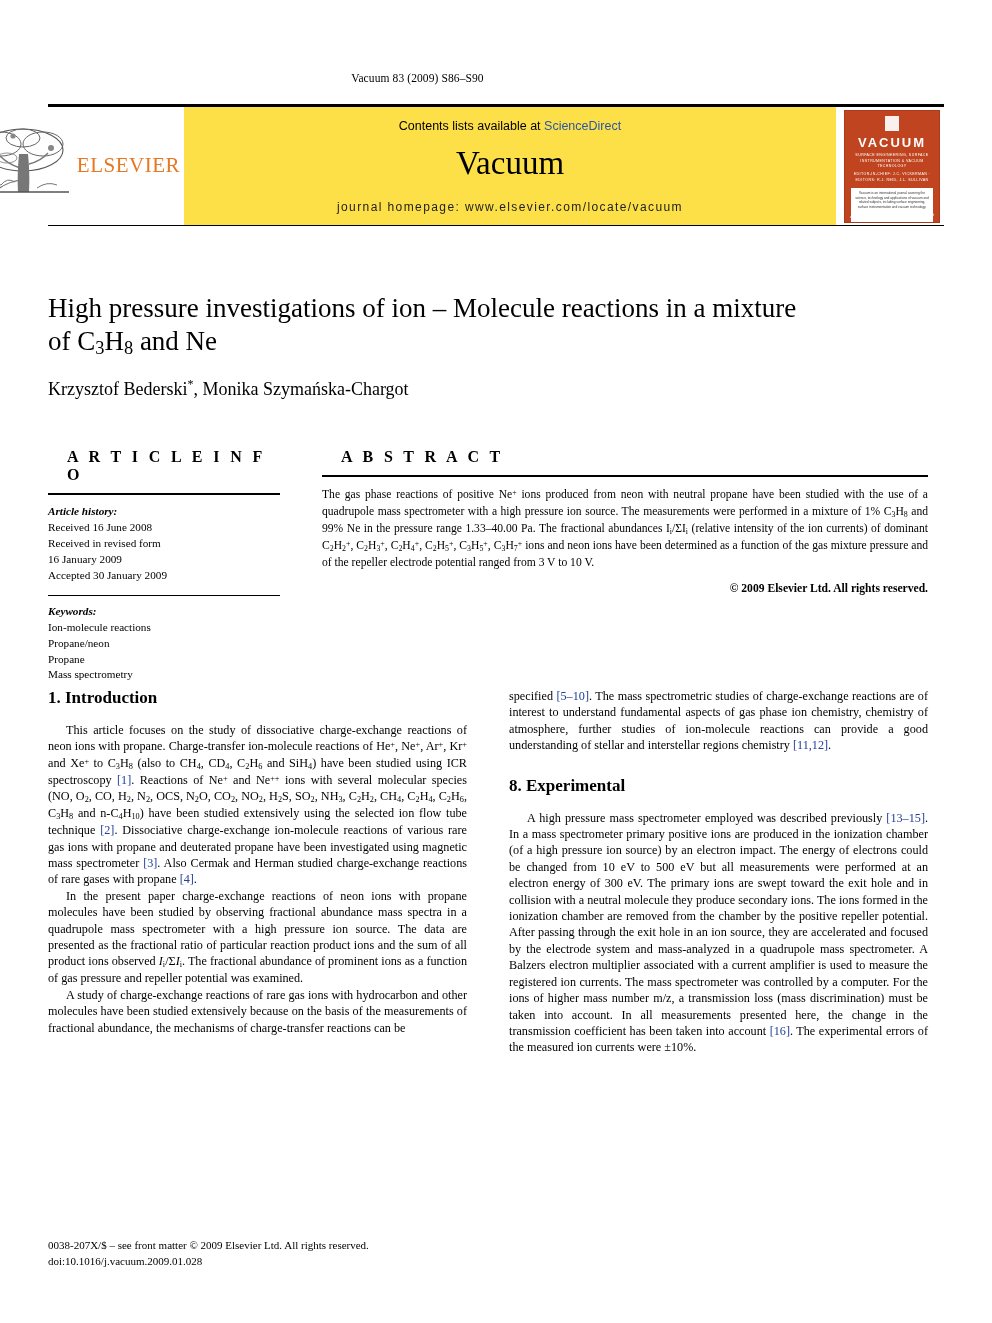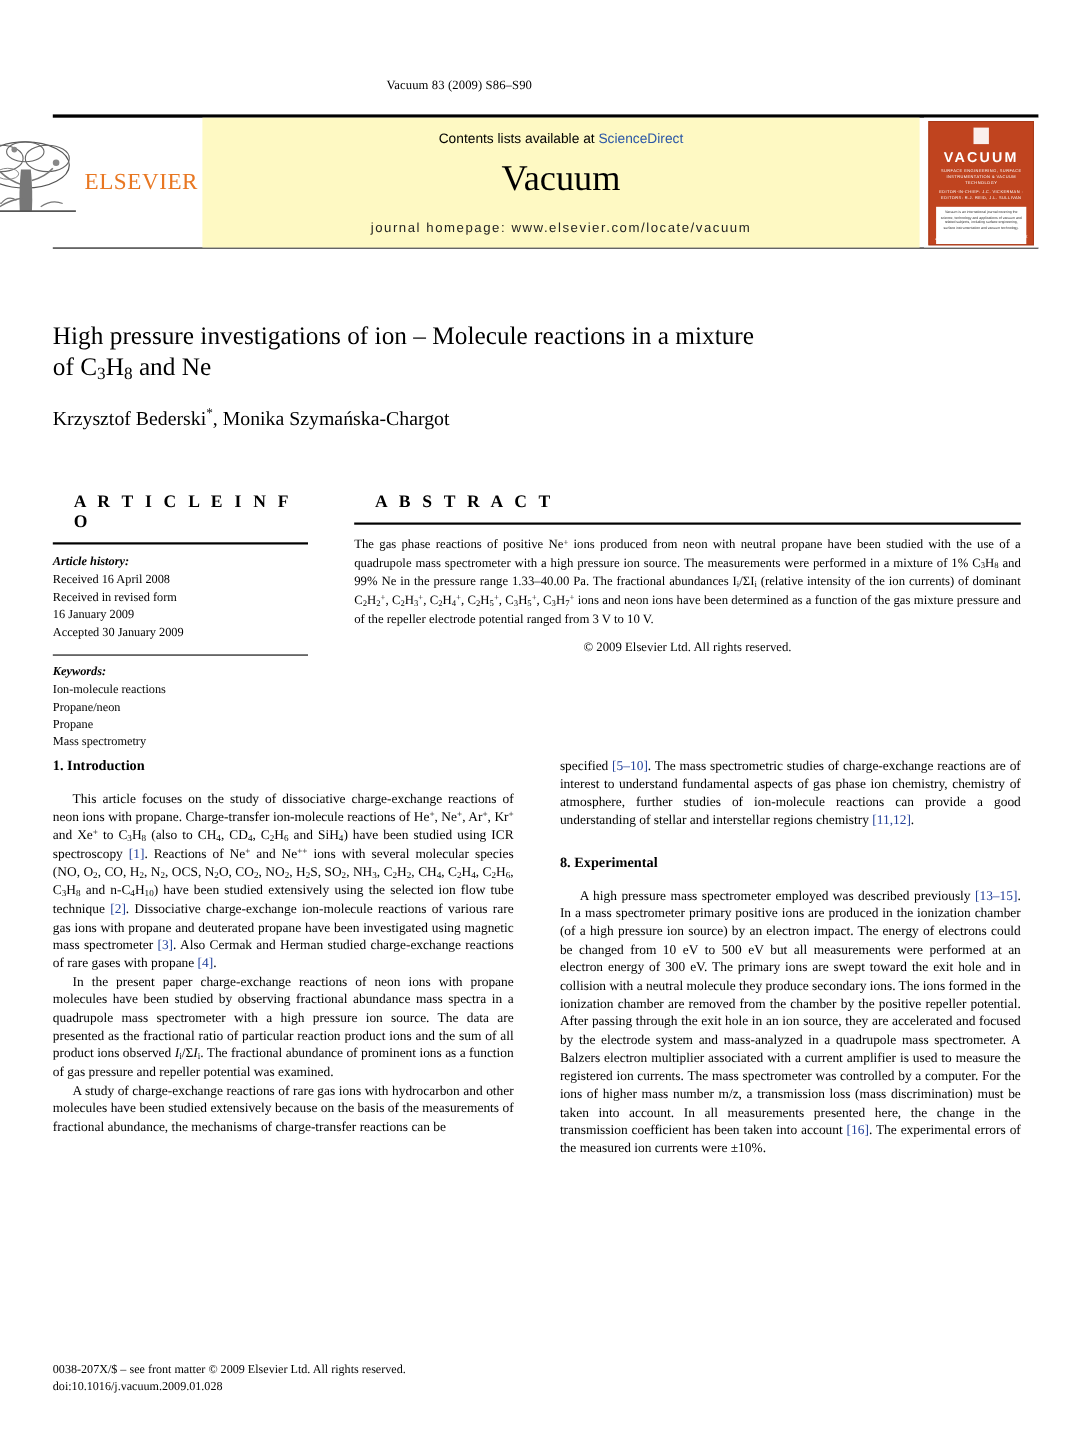--- a/index.html
+++ b/index.html
@@ -29,21 +29,21 @@
     display:flex; flex-direction:row; align-items:center; justify-content:flex-end;
     padding-bottom:4px; box-sizing:border-box;
   }
   .tree-wrap { width:108px; height:86px; margin-top:6px; }
   .elsevier-word {
     color:#E87722; font-family:"Liberation Serif", serif;
     font-size:21px; letter-spacing:.5px; line-height:1; margin-top:2px;
   }
 
   .journal-band {
-    flex:1 1 auto; background:#fef9c3; position:relative;
+    flex:1 1 auto; background:#fde047; position:relative;
     display:flex; flex-direction:column; align-items:center; justify-content:flex-start;
     margin-left:4px; margin-right:4px;
   }
   .contents-line { font-family:"Liberation Sans", sans-serif; font-size:12.5px; margin-top:12px; color:#000; }
   .contents-line a.sd { color:#2B57A6; text-decoration:none; }
   .journal-name { font-family:"Liberation Serif", serif; font-size:33px; margin-top:14px; line-height:1; }
   .homepage-line {
     font-family:"Liberation Sans", sans-serif; font-size:12px;
     letter-spacing:1.4px; margin-top:20px; color:#222;
   }
@@ -67,21 +67,21 @@
   }
   .cover-foot {
     position:absolute; bottom:4px; right:5px; font-size:4px; text-align:right; line-height:1.3;
   }
   .cover-bottomline { position:absolute; bottom:3px; left:5px; font-size:3px; opacity:.9; }
 
   .masthead-rule-thin { height:1px; background:#000; width:100%; }
 
   
   .title-block { position:absolute; left:48px; top:292px; width:880px; }
-  .art-title { font-size:23px; line-height:1.22; font-weight:400; }
+  .art-title { font-size:27px; line-height:1.22; font-weight:400; }
   .authors { font-size:18px; margin-top:18px; }
   .authors .star { font-size:12px; vertical-align:super; }
   .affil { font-size:9.2px; font-style:italic; font-weight:bold; margin-top:9px; letter-spacing:.1px; }
 
   
   .info-abs { position:absolute; left:48px; top:448px; width:880px; display:flex; }
   .col-info { width:232px; flex:0 0 232px; }
   .col-gap { width:42px; flex:0 0 42px; }
   .col-abs { flex:1 1 auto; }
 
@@ -94,27 +94,27 @@
 
   .hist { margin-top:9px; font-size:11.2px; line-height:1.42; }
   .hist .lab { font-style:italic; font-weight:bold; }
   .kw { font-size:11.2px; line-height:1.42; }
   .kw .lab { font-style:italic; font-weight:bold; }
 
   .abstract-body {
     margin-top:10px; font-size:11.6px; line-height:1.45;
     text-align:justify; text-justify:inter-word;
   }
-  .copyright { margin-top:10px; text-align:center; font-size:11.6px; }
+  .copyright { margin-top:10px; text-align:right; font-size:11.6px;font-weight:bold; }
 
   
   .body-cols { position:absolute; left:48px; top:688px; width:880px; display:flex; }
   .bcol { width:419px; flex:0 0 419px; }
   .bgap { width:42px; flex:0 0 42px; }
-  .h2 { font-size:13px; font-weight:bold; margin:0 0 14px 0; }
+  .h2 { font-size:17px; font-weight:bold; margin:0 0 14px 0; }
   .h2.second { margin-top:22px; }
   p.body {
     font-size:12.2px; line-height:1.345; text-align:justify; text-justify:inter-word;
     margin:0; text-indent:18px;
   }
   p.body.cont { text-indent:0; }
   a.ref { color:#22409A; text-decoration:none; }
 
   
   .footnotes { position:absolute; left:48px; top:1158px; width:419px; }
@@ -197,21 +197,21 @@
     </div>
   </div>
 
   <div class="info-abs">
 
     <div class="col-info">
       <div class="sec-head">A R T I C L E   I N F O</div>
       <div class="hr-thick"></div>
       <div class="hist">
         <div class="lab">Article history:</div>
-        <div>Received 16 April 2008</div>
+        <div>Received 16 June 2008</div>
         <div>Received in revised form</div>
         <div>16 January 2009</div>
         <div>Accepted 30 January 2009</div>
       </div>
       <div class="hr-thin"></div>
       <div class="kw">
         <div class="lab">Keywords:</div>
         <div>Ion-molecule reactions</div>
         <div>Propane/neon</div>
         <div>Propane</div>

